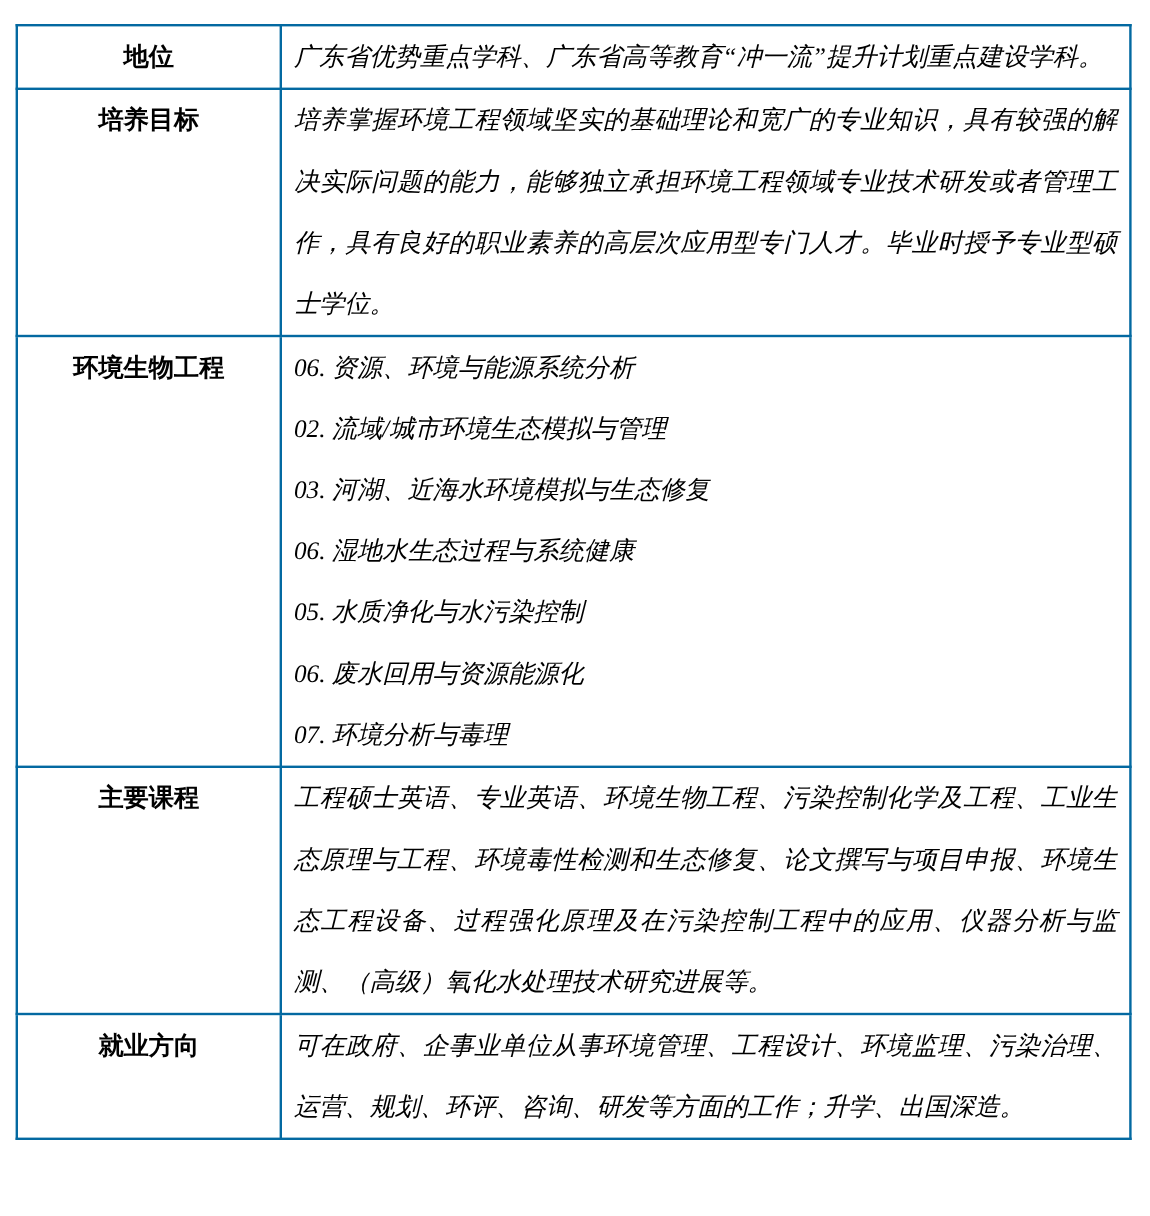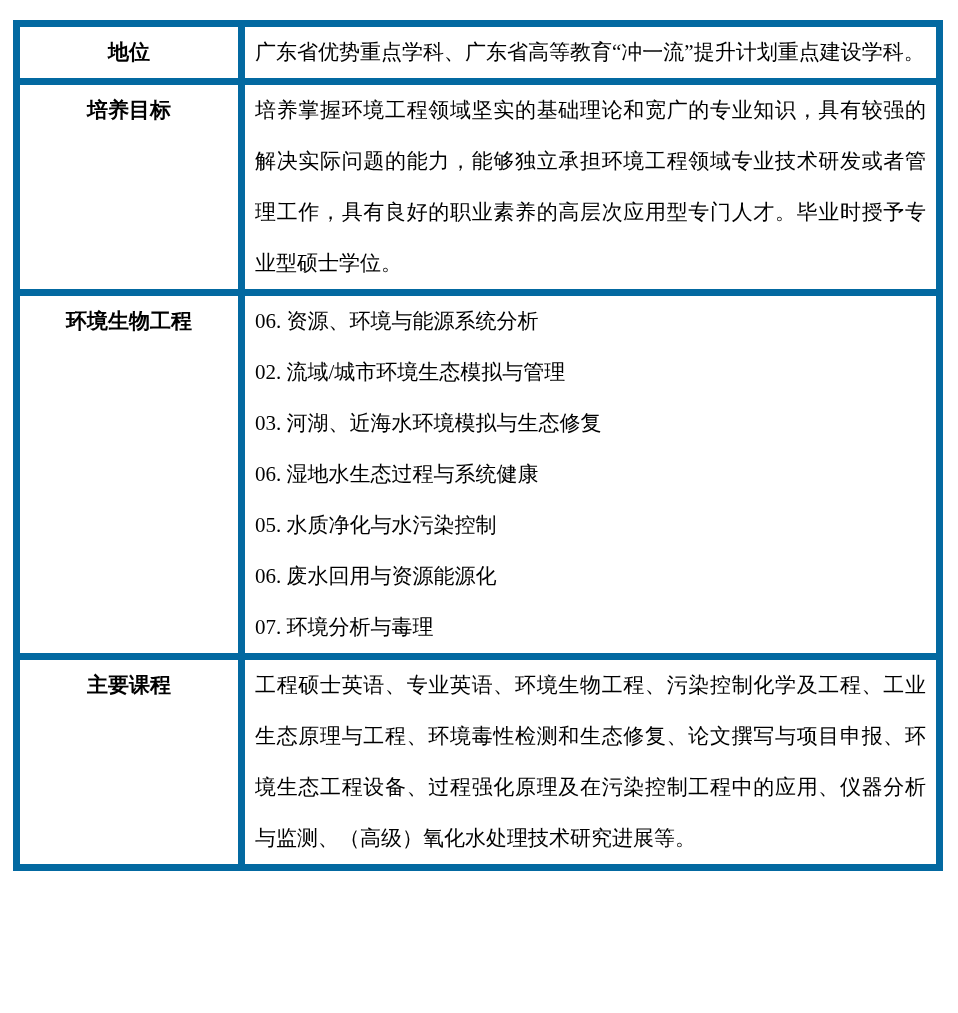--- a/index.html
+++ b/index.html
@@ -14,33 +14,34 @@
     color: #000000;
     overflow: hidden;
   }
   .doc-table {
     border-collapse: collapse;
     table-layout: fixed;
     margin: 20px 0 0 13px;
     width: 930px;
   }
   .doc-table td {
-    border: 7px solid #0369a1;
+    border: 2px solid #0369a1;
     vertical-align: top;
     font-size: 21px;
     line-height: 51px;
   }
   td.label-cell {
     width: 210px;
     text-align: center;
     font-weight: bold;
     padding: 0 4px;
   }
   td.content-cell {
     padding: 0 10px;
+    font-style: italic;
   }
   .content-cell p {
     margin: 0;
     text-align: justify;
   }
   .content-cell p.list-line {
     text-align: left;
   }
 </style>
 </head>
@@ -71,14 +72,20 @@
       <p class="list-line">06. 废水回用与资源能源化</p>
       <p class="list-line">07. 环境分析与毒理</p>
     </td>
   </tr>
   <tr>
     <td class="label-cell">主要课程</td>
     <td class="content-cell">
       <p>工程硕士英语、专业英语、环境生物工程、污染控制化学及工程、工业生态原理与工程、环境毒性检测和生态修复、论文撰写与项目申报、环境生态工程设备、过程强化原理及在污染控制工程中的应用、仪器分析与监测、（高级）氧化水处理技术研究进展等。</p>
     </td>
   </tr>
+  <tr>
+    <td class="label-cell">就业方向</td>
+    <td class="content-cell">
+      <p>可在政府、企事业单位从事环境管理、工程设计、环境监理、污染治理、运营、规划、环评、咨询、研发等方面的工作；升学、出国深造。</p>
+    </td>
+  </tr>
 </tbody>
   </table>
 
 </body></html>

